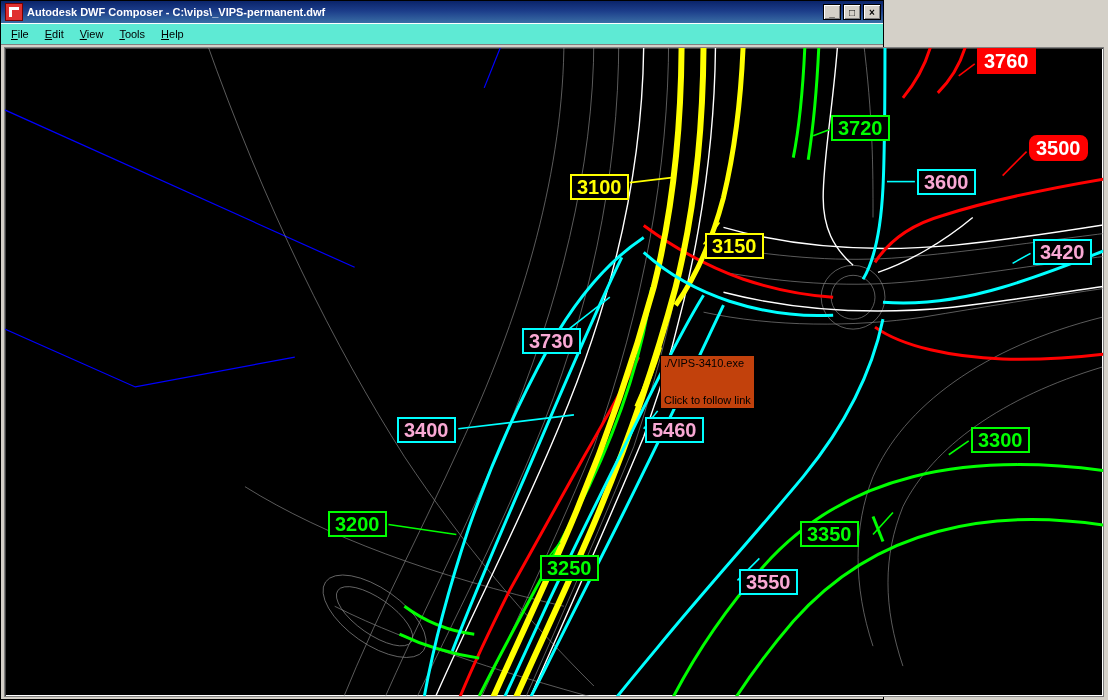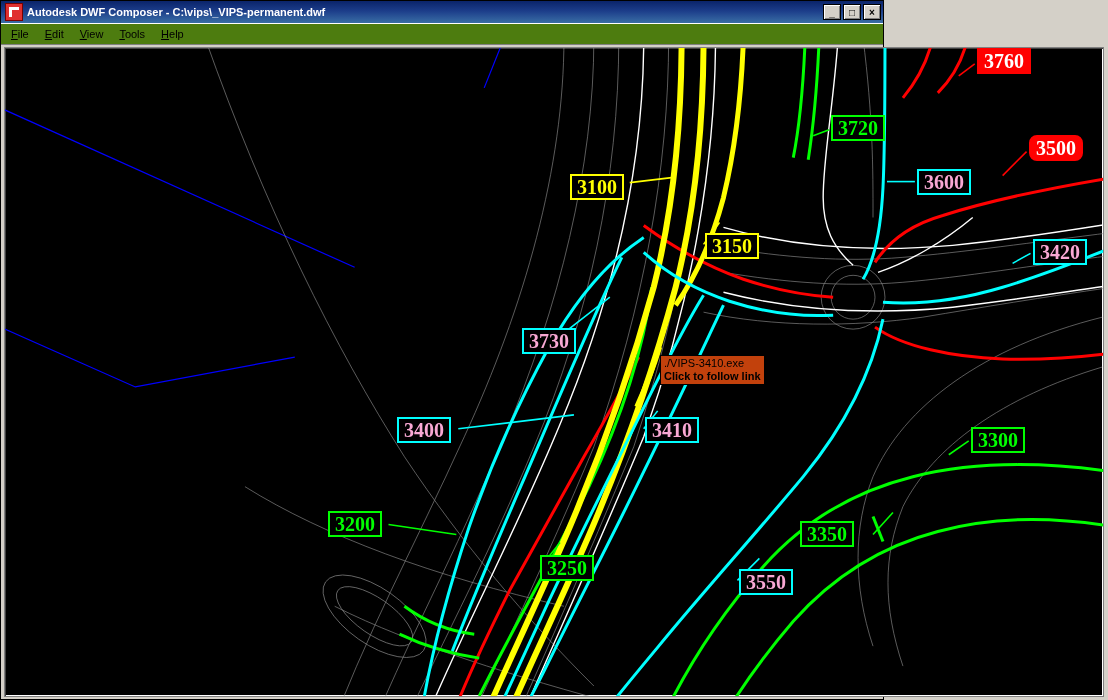--- a/index.html
+++ b/index.html
@@ -55,21 +55,21 @@
     display:flex; align-items:center; justify-content:center;
     font-family: "Marlett", "Arial", sans-serif;
     font-size: 10px;
     color:#000;
     cursor: default;
   }
   .menubar {
     display:flex;
     align-items:center;
     height: 20px;
-    background: #4d7c0f;
+    background: #5eead4;
     border-top: 1px solid #fff;
     border-bottom: 1px solid #808080;
     padding: 0 4px;
     gap: 4px;
     font-size: 11px;
   }
   .menubar .menu-item {
     padding: 1px 6px;
     text-decoration: underline;
     text-decoration-color: transparent;
@@ -85,21 +85,21 @@
     border: 1px solid #808080;
     box-shadow: inset 1px 1px #404040, inset -1px -1px #fff;
     overflow: hidden;
   }
   svg.drawing {
     position:absolute; inset:0;
     width:100%; height:100%;
   }
   .label {
     position:absolute;
-    font-family: Liberation Serif, serif;
+    font-family: Liberation Sans, sans-serif;
     font-weight: bold;
     font-size: 20px;
     line-height: 1;
     padding: 1px 5px;
     border-width: 2px;
     border-style: solid;
     background: #000;
     white-space: nowrap;
     cursor: pointer;
     text-align: right;
@@ -113,21 +113,21 @@
     background:#c2410c;
     border:1px solid #000;
     font-size:11px;
     font-family: Tahoma, sans-serif;
     color:#000;
     padding:1px 3px;
     line-height:1.2;
     white-space:nowrap;
   }
   .tooltip .l1 { display:block; }
-  .tooltip .l2 { display:block; font-weight:bold; }
+  .tooltip .l2 { display:block; font-weight:normal;margin-top:24px; }
 </style>
 </head>
 <body>
 
 <div class="window">
 
   <div class="titlebar">
     <span class="app-icon"></span>
     <span class="title-text">Autodesk DWF Composer - C:\vips\_VIPS-permanent.dwf</span>
     <div class="win-btns">
@@ -261,21 +261,21 @@
 
     <div class="label yellow" style="left:565px; top:126px;">3100</div>
     <div class="label yellow" style="left:700px; top:185px;">3150</div>
     <div class="label green" style="left:826px; top:67px;">3720</div>
     <div class="label red" style="left:972px; top:0px;">3760</div>
     <div class="label red" style="left:1024px; top:87px;border-radius:8px;">3500</div>
     <div class="label cyan" style="left:912px; top:121px;">3600</div>
     <div class="label cyan" style="left:1028px; top:191px;">3420</div>
     <div class="label cyan" style="left:493px; top:280px;margin-left:24px;">3730</div>
     <div class="label cyan" style="left:392px; top:369px;">3400</div>
-    <div class="label cyan" style="left:640px; top:369px;">3410</div>
+    <div class="label cyan" style="left:640px; top:369px;">5460</div>
     <div class="label green" style="left:966px; top:379px;">3300</div>
     <div class="label green" style="left:795px; top:473px;">3350</div>
     <div class="label cyan" style="left:734px; top:521px;">3550</div>
     <div class="label green" style="left:535px; top:507px;">3250</div>
     <div class="label green" style="left:323px; top:463px;">3200</div>
 
     <div class="tooltip" style="left:655px; top:307px;">
       <span class="l1">./VIPS-3410.exe</span>
       <span class="l2">Click to follow link</span>
     </div>

